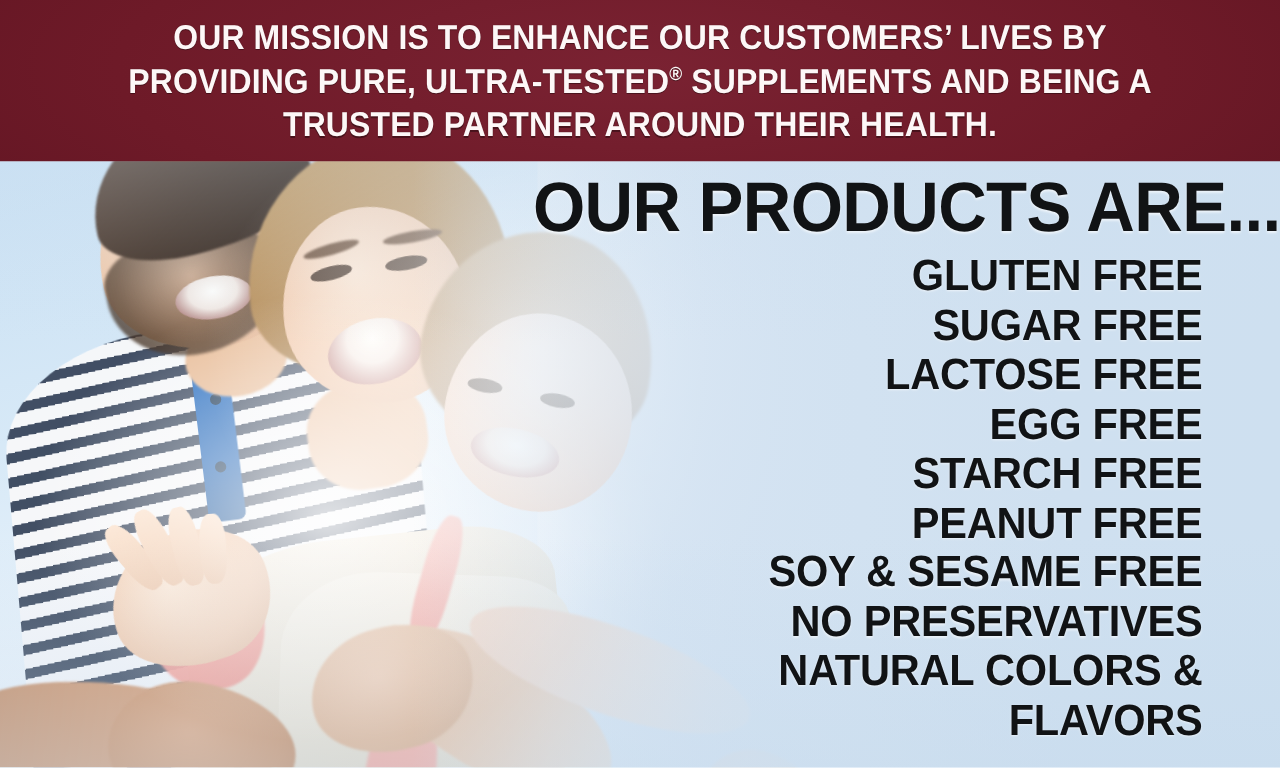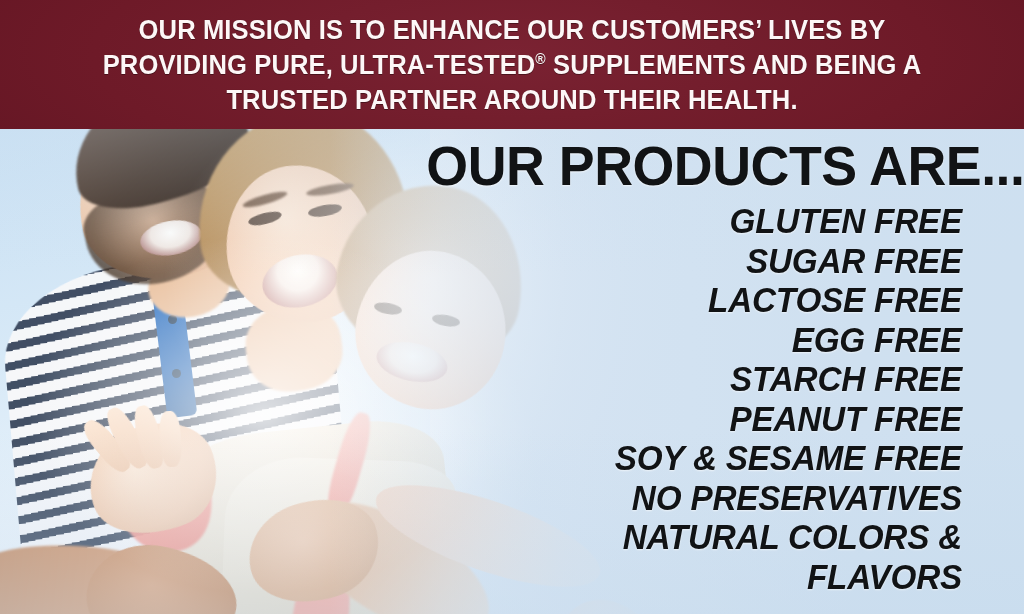--- a/index.html
+++ b/index.html
@@ -265,21 +265,20 @@
     letter-spacing:-.5px;
     transform:scaleX(.96);
     transform-origin:100% 50%;
     white-space:nowrap;
     text-shadow:0 1px 2px rgba(255,255,255,.65);
   }
   #claims{
     list-style:none;
     margin:6px 0 0 0;padding:0;
     text-align:right;
-    font-style:italic;
   }
   #claims li{
     font-family:"Liberation Sans",sans-serif;
     font-weight:bold;
     font-size:35px;
     line-height:39.5px;
     letter-spacing:-.2px;
     transform:scaleX(.95);
     transform-origin:100% 50%;
     white-space:nowrap;

